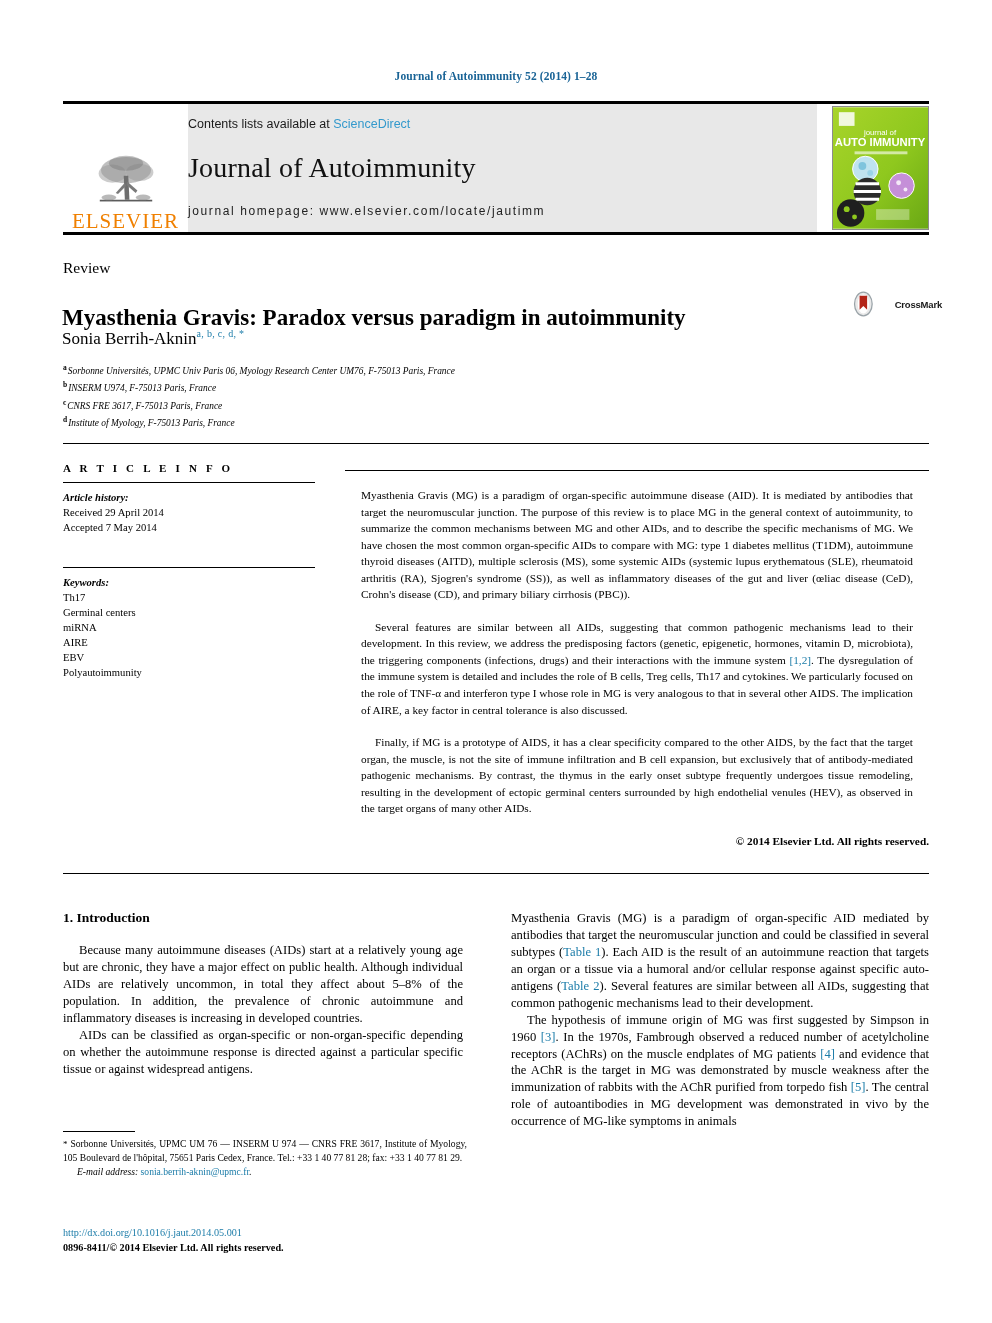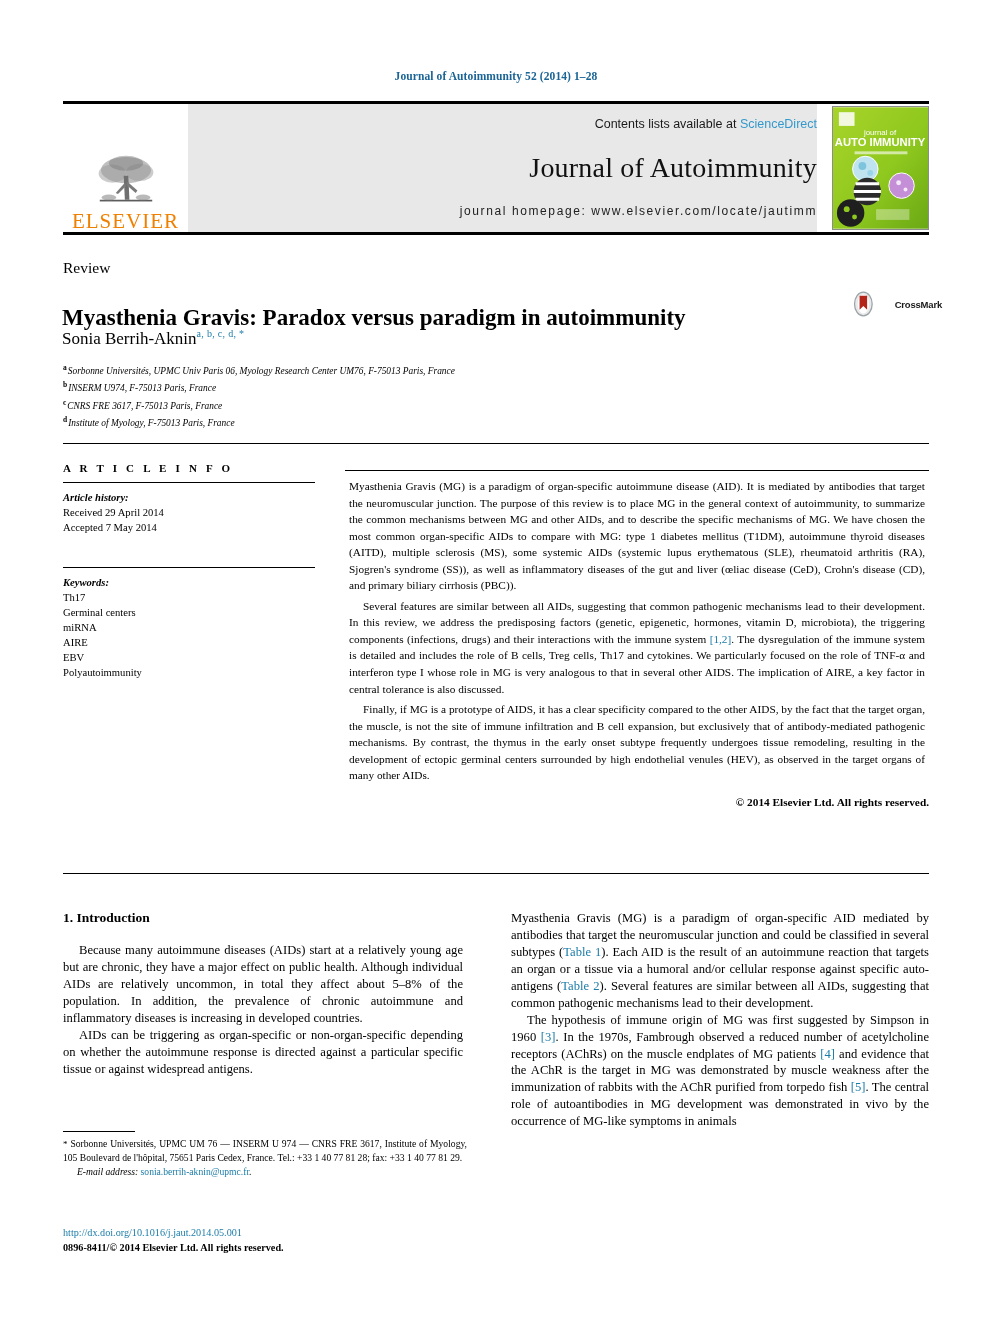--- a/index.html
+++ b/index.html
@@ -66,21 +66,21 @@
     letter-spacing: 1px;
     color: #f08000;
     line-height: 1;
     margin-top: 1px;
   }
   .masthead-center {
     flex: 1 1 auto;
     background: #e8e8e8;
     display: flex;
     flex-direction: column;
-    align-items: flex-end;
+    align-items: flex-start;
     justify-content: space-between;
     padding: 13px 0 14px 0;
     box-sizing: border-box;
   }
   .contents-line {
     font-family: "Liberation Sans", sans-serif;
     font-size: 12.5px;
     color: #1a1a1a;
   }
   .contents-line .sd-link { color: #3399cc; }
@@ -217,21 +217,21 @@
   }
   .info-block .ital { font-style: italic; font-weight: bold; }
   .kw-gap { height: 24px; }
   .abstract-body {
     font-family: "Liberation Serif", serif;
     font-size: 11.3px;
     line-height: 1.465;
     text-align: justify;
     color: #000;
   }
-  .abstract-body p { margin: 4px; text-indent: 0; font-family: Liberation Serif, serif; }
+  .abstract-body p { margin: 16px; text-indent: 0; font-family: Liberation Serif, serif; }
   .abstract-body p + p { text-indent: 14px; }
   .ref { color: #1a7ba8; }
   .copyright {
     margin-top: 10px;
     text-align: right;
     font-family: "Liberation Serif", serif;
     font-size: 11.3px;
     font-weight: bold;
   }
   .rule-bottom {
@@ -420,21 +420,21 @@
       <div class="copyright">© 2014 Elsevier Ltd. All rights reserved.</div>
     </div>
   </div>
 
   <div class="rule-bottom"></div>
 
   <div class="body-left">
     <div class="section-title">1. Introduction</div>
     <div class="body-text">
       <p>Because many autoimmune diseases (AIDs) start at a relatively young age but are chronic, they have a major effect on public health. Although individual AIDs are relatively uncommon, in total they affect about 5–8% of the population. In addition, the prevalence of chronic autoimmune and inflammatory diseases is increasing in developed countries.</p>
-      <p>AIDs can be triggering as organ-specific or non-organ-specific depending on whether the autoimmune response is directed against a particular specific tissue or against widespread antigens.</p>
+      <p>AIDs can be classified as organ-specific or non-organ-specific depending on whether the autoimmune response is directed against a particular specific tissue or against widespread antigens.</p>
     </div>
   </div>
 
   <div class="body-right">
     <div class="body-text">
       <p style="text-indent:0"><span>Myasthenia Gravis (MG) is a paradigm of organ-specific AID mediated by antibodies that target the neuromuscular junction and could be classified in several subtypes (</span><span class="ref">Table 1</span><span>). Each AID is the result of an autoimmune reaction that targets an organ or a tissue via a humoral and/or cellular response against specific auto-antigens (</span><span class="ref">Table 2</span><span>). Several features are similar between all AIDs, suggesting that common pathogenic mechanisms lead to their development.</span></p>
       <p><span>The hypothesis of immune origin of MG was first suggested by Simpson in 1960 </span><span class="ref">[3]</span><span>. In the 1970s, Fambrough observed a reduced number of acetylcholine receptors (AChRs) on the muscle endplates of MG patients </span><span class="ref">[4]</span><span> and evidence that the AChR is the target in MG was demonstrated by muscle weakness after the immunization of rabbits with the AChR purified from torpedo fish </span><span class="ref">[5]</span><span>. The central role of autoantibodies in MG development was demonstrated in vivo by the occurrence of MG-like symptoms in animals</span></p>
     </div>
   </div>
 

